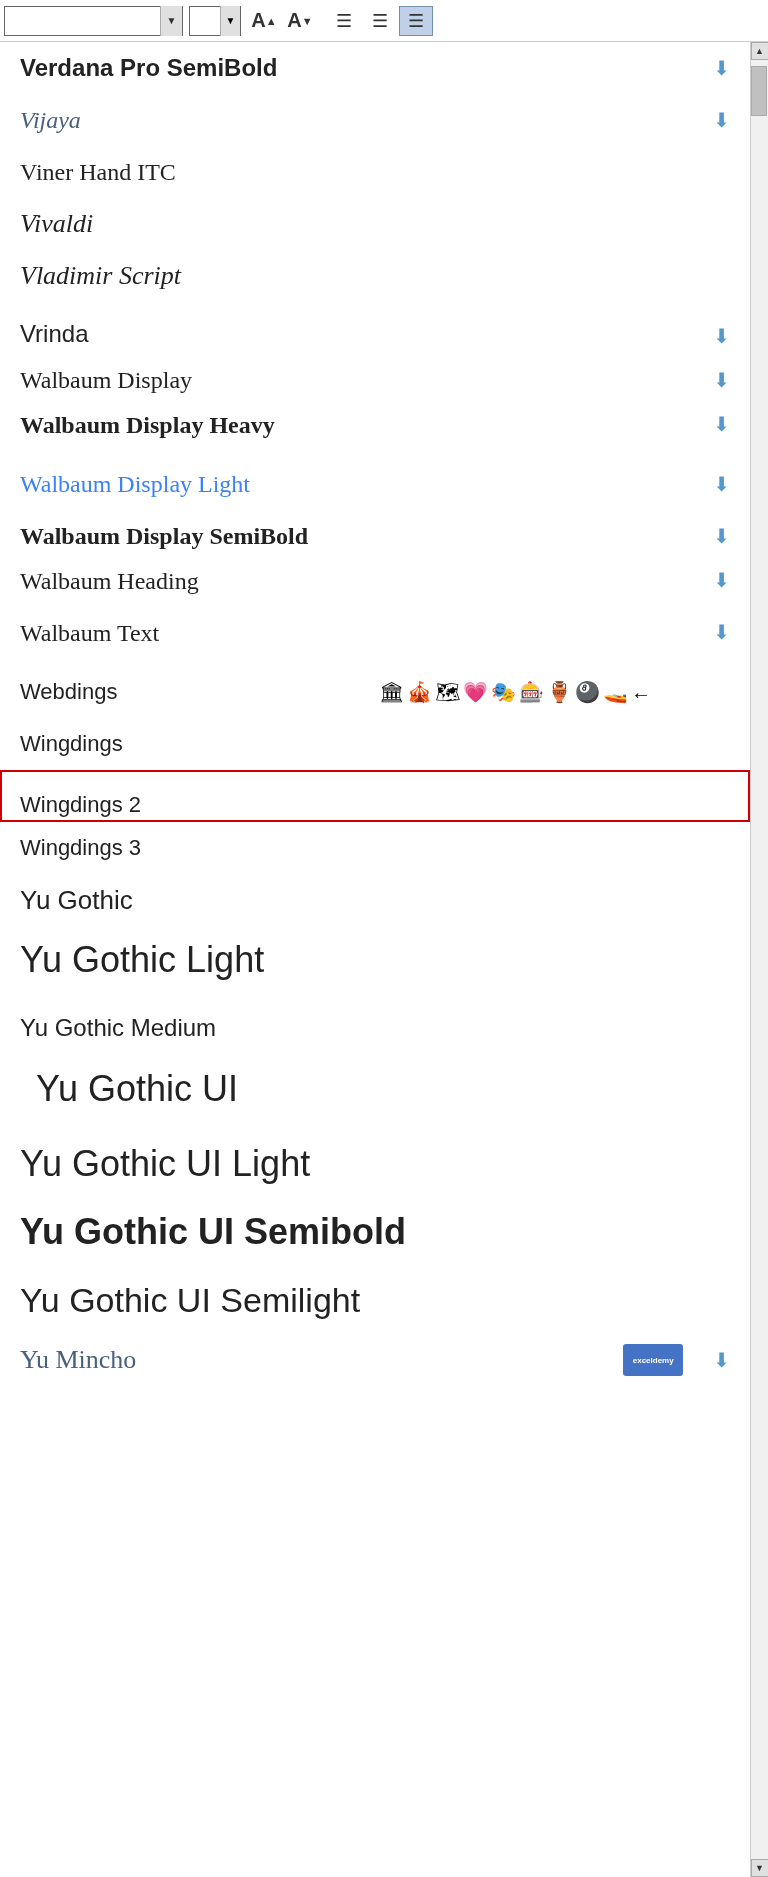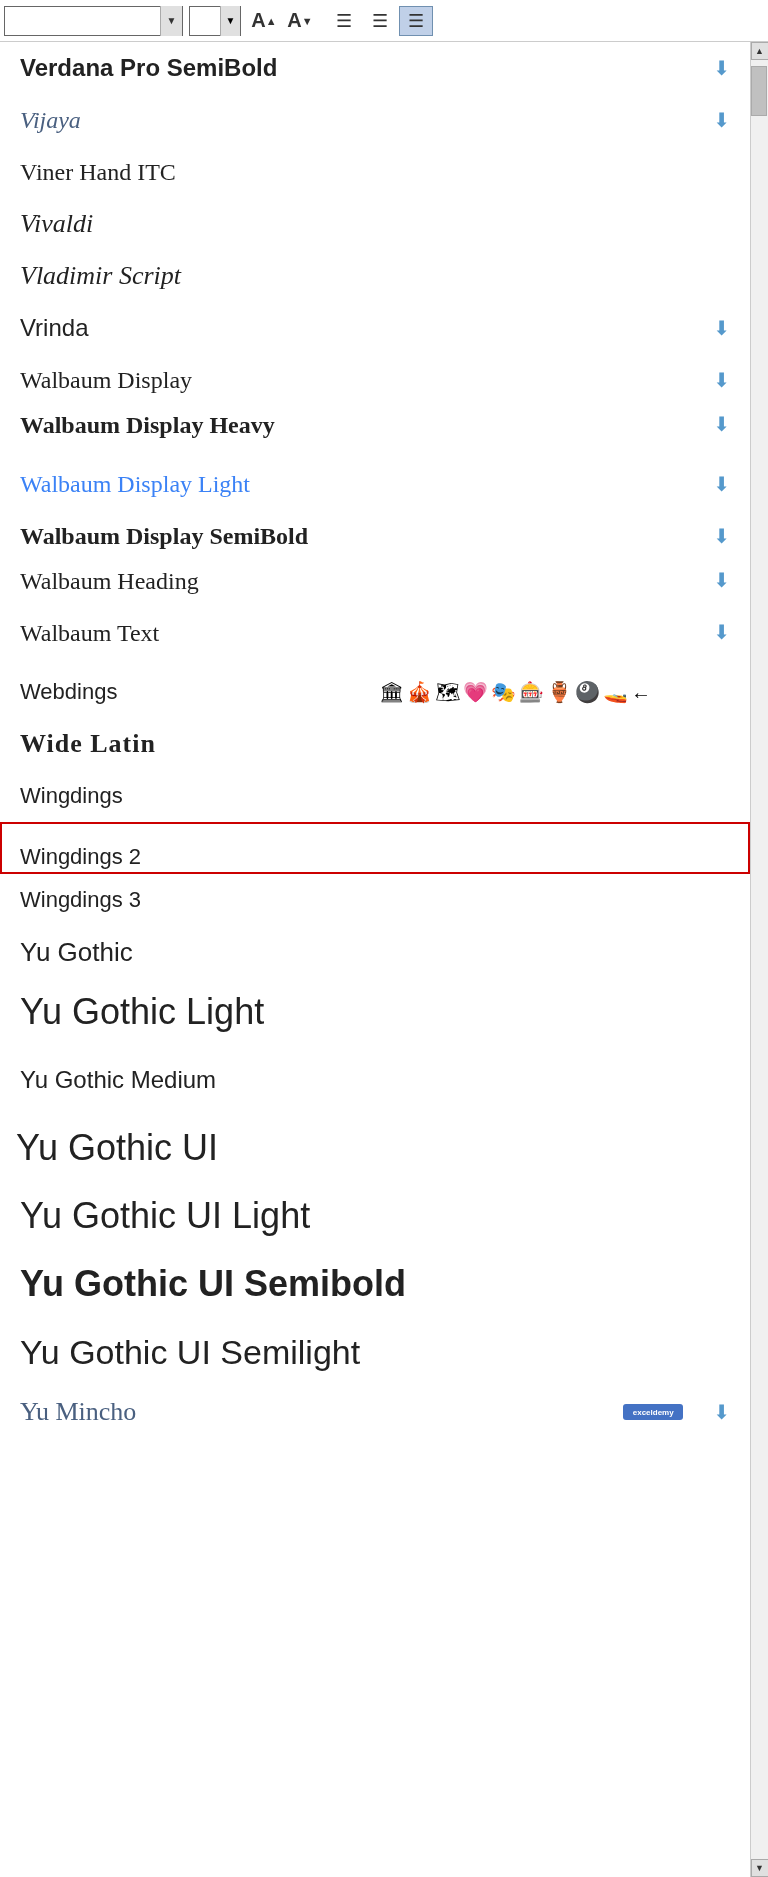--- a/index.html
+++ b/index.html
@@ -92,21 +92,21 @@
     </div>
 
     <div class="font-item" style="display:flex; align-items:center; padding:6px 20px; min-height:52px;">
       <span class="font-name" style="flex:1; font-family:'Palatino Linotype',cursive; font-style:italic; font-size:26px;">Vivaldi</span>
     </div>
 
     <div class="font-item" style="display:flex; align-items:center; padding:6px 20px; min-height:52px;">
       <span class="font-name" style="flex:1; font-family:'Brush Script MT',cursive; font-style:italic; font-size:26px;">Vladimir Script</span>
     </div>
 
-    <div class="font-item" style="display:flex; align-items:center; padding:6px 20px; min-height:52px;gap:16px;">
+    <div class="font-item" style="display:flex; align-items:flex-end; padding:6px 20px; min-height:52px;gap:16px;">
       <span class="font-name" style="flex:1; font-family:Arial,sans-serif; font-size:24px;">Vrinda</span>
       <span style="color:#5599cc; font-size:20px;">⬇</span>
     </div>
 
     <div class="font-item" style="display:flex; align-items:center; padding:6px 20px; min-height:52px;">
       <span class="font-name" style="flex:1; font-family:Georgia,serif; font-size:24px;">Walbaum Display</span>
       <span style="color:#5599cc; font-size:20px;">⬇</span>
     </div>
 
     <div class="font-item" style="display:flex; align-items:flex-start; padding:6px 20px; min-height:52px;">
@@ -132,23 +132,20 @@
     <div class="font-item" style="display:flex; align-items:flex-start; padding:6px 20px; min-height:52px;">
       <span class="font-name" style="flex:1; font-family:Georgia,serif; font-size:24px;">Walbaum Text</span>
       <span style="color:#5599cc; font-size:20px;">⬇</span>
     </div>
 
     <div class="font-item" style="display:flex; align-items:center; padding:6px 20px; min-height:52px;">
       <span class="font-name" style="font-family:Arial,sans-serif; font-size:22px; margin-right:8px;">Webdings</span>
       <span style="font-size:20px; letter-spacing:3px; flex:1;">🏛🎪🗺💗🎭🎰🏺🎱🚤←</span>
     </div>
 
-    <div class="font-item" style="display:flex; align-items:center; padding:6px 20px; min-height:52px;">
-      <span class="font-name" style="flex:1; font-family:'Wide Latin','Impact',serif; font-weight:900; font-size:26px; letter-spacing:1px;">Wide Latin</span>
-    </div>
 
     <div class="font-item" style="display:flex; align-items:center; padding:6px 20px; min-height:52px;">
       <span class="font-name" style="flex:1; font-family:Arial,sans-serif; font-size:22px;">Wingdings</span>
     </div>
 
     <div class="font-item" style="display:flex; align-items:flex-end; padding:4px 20px; min-height:52px; outline:2px solid #cc0000; outline-offset:-2px;">
       <span class="font-name" style="flex:1; font-family:Arial,sans-serif; font-size:22px;">Wingdings 2</span>
     </div>
 
     <div class="font-item" style="display:flex; align-items:center; padding:6px 20px; min-height:52px;">
@@ -160,41 +157,41 @@
     </div>
 
     <div class="font-item" style="display:flex; align-items:center; padding:6px 20px; min-height:68px;">
       <span class="font-name" style="flex:1; font-family:'Yu Gothic','MS Gothic',sans-serif; font-weight:300; font-size:36px;">Yu Gothic Light</span>
     </div>
 
     <div class="font-item" style="display:flex; align-items:center; padding:6px 20px; min-height:68px;">
       <span class="font-name" style="flex:1; font-family:'Yu Gothic','MS Gothic',sans-serif; font-weight:500; font-size:24px;">Yu Gothic Medium</span>
     </div>
 
-    <div class="font-item" style="display:flex; align-items:center; padding:6px 16px; min-height:68px;">
+    <div class="font-item" style="display:flex; align-items:flex-start; padding:6px 36px; min-height:68px;">
       <span class="font-name" style="flex:1; font-family:'Yu Gothic UI','Yu Gothic',sans-serif; font-size:36px;">Yu Gothic UI</span>
     </div>
 
     <div class="font-item" style="display:flex; align-items:center; padding:6px 20px; min-height:68px;">
       <span class="font-name" style="flex:1; font-family:'Yu Gothic UI','Yu Gothic',sans-serif; font-weight:300; font-size:36px;">Yu Gothic UI Light</span>
     </div>
 
     <div class="font-item" style="display:flex; align-items:center; padding:6px 20px; min-height:68px;">
       <span class="font-name" style="flex:1; font-family:'Yu Gothic UI','Yu Gothic',sans-serif; font-weight:700; font-size:36px;">Yu Gothic UI Semibold</span>
     </div>
 
     <div class="font-item" style="display:flex; align-items:center; padding:6px 20px; min-height:68px;">
       <span class="font-name" style="flex:1; font-family:'Yu Gothic UI','Yu Gothic',sans-serif; font-weight:300; font-size:34px;">Yu Gothic UI Semilight</span>
     </div>
 
     <div class="font-item" style="display:flex; align-items:center; padding:6px 20px; min-height:52px; position:relative;">
       <span class="font-name" style="flex:1; font-family:'Yu Mincho','MS Mincho',serif; font-size:26px; color:#4a6080;">Yu Mincho</span>
 
       <div style="display:flex; align-items:center; gap:4px; margin-right:30px;">
-        <div style="width:60px; height:16px; background:#4472c4; border-radius:3px; display:flex; align-items:center; justify-content:center; color:white; font-size:8px; font-weight:bold;">exceldemy</div>
+        <div style="width:60px; height:32px; background:#4472c4; border-radius:3px; display:flex; align-items:center; justify-content:center; color:white; font-size:8px; font-weight:bold;">exceldemy</div>
       </div>
       <span style="color:#5599cc; font-size:20px;">⬇</span>
     </div>
 
   </div>
 
   <div style="width:18px; background:#f0f0f0; border-left:1px solid #ccc; display:flex; flex-direction:column; align-items:center;">
     <div style="width:18px; height:18px; background:#e0e0e0; border:1px solid #aaa; display:flex; align-items:center; justify-content:center; cursor:pointer; font-size:9px; color:#333; flex-shrink:0;">▲</div>
     <div style="flex:1; width:14px; position:relative; margin:2px auto; background:#f0f0f0; width:100%;">
       <div style="width:16px; height:50px; background:#c0c0c0; border:1px solid #aaa; position:absolute; top:4px; cursor:pointer;"></div>

